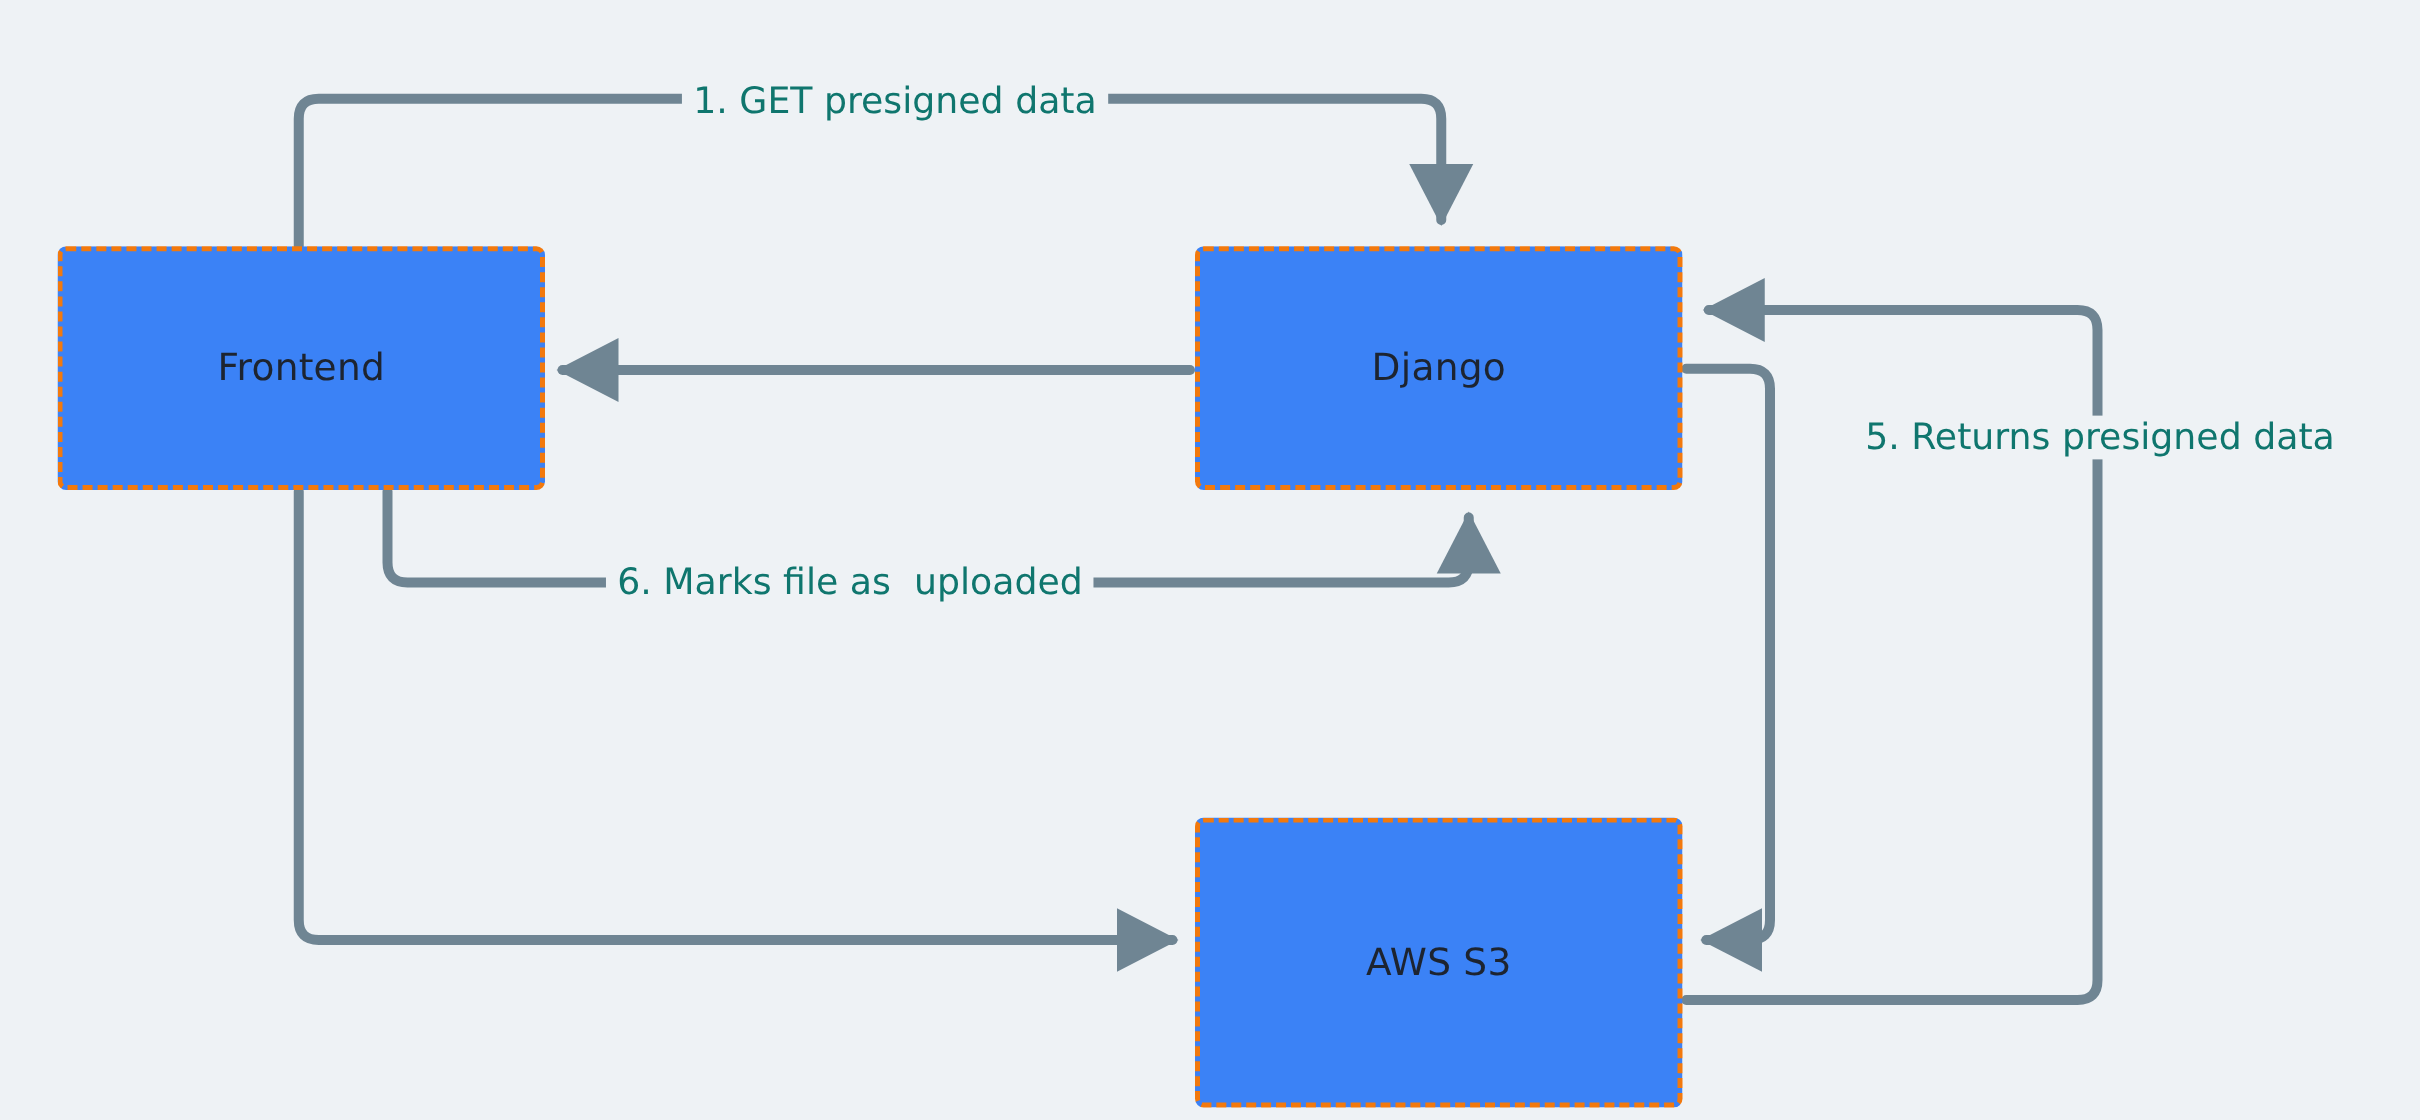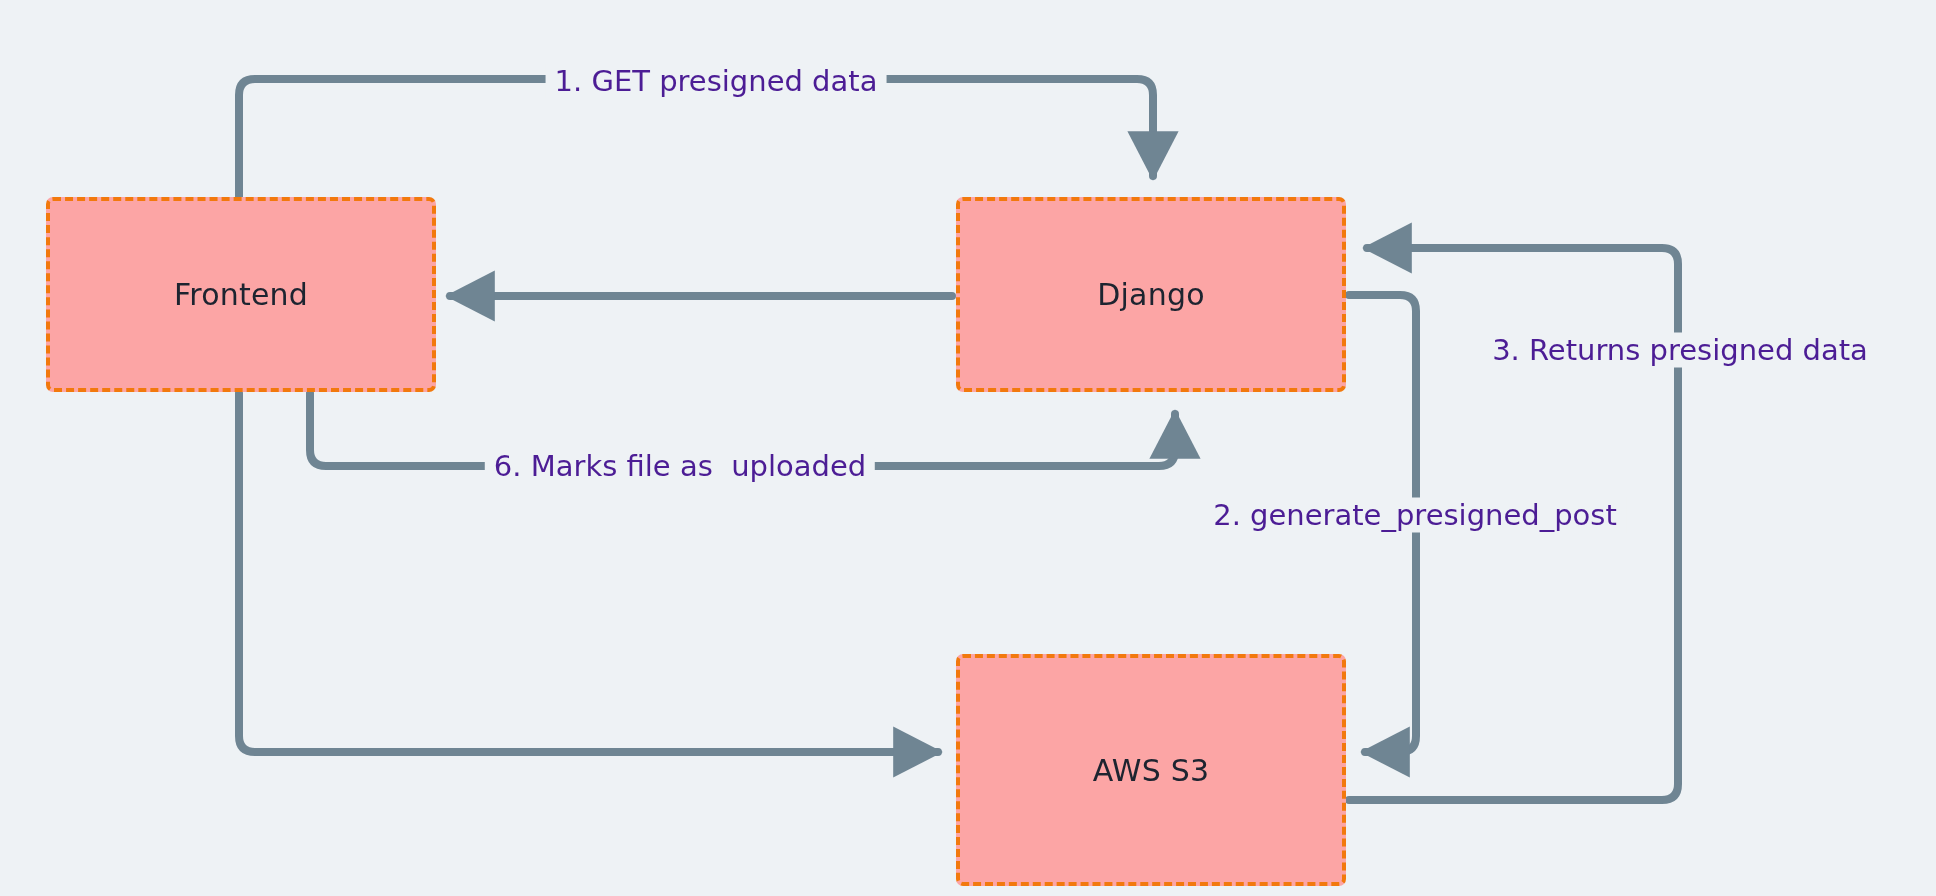--- a/index.html
+++ b/index.html
@@ -22,42 +22,42 @@
   }
   svg.edges {
     position: absolute;
     inset: 0;
     width: 1936px;
     height: 896px;
   }
   .node {
     position: absolute;
     box-sizing: border-box;
-    background: #fca5a5;
+    background: #3b82f6;
     border: 4px dashed #f2790d;
     border-radius: 7px;
     display: flex;
     align-items: center;
     justify-content: center;
   }
   .node-label {
     font-size: 30px;
     color: #1d2430;
     font-family: "DejaVu Sans", "Liberation Sans", sans-serif;
     letter-spacing: .2px;
     white-space: pre;
   }
   #node-frontend { left: 46px;  top: 197px; width: 390px; height: 195px; }
   #node-django   { left: 956px; top: 197px; width: 390px; height: 195px; }
   #node-s3       { left: 956px; top: 654px; width: 390px; height: 232px; }
 
   .edge-label {
     position: absolute;
     font-size: 29px;
-    color: #4c1d95;
+    color: #0f766e;
     font-family: "DejaVu Sans", "Liberation Sans", sans-serif;
     background: #eef2f5;
     white-space: pre;
     line-height: 1;
     padding: 3px 9px;
     transform: translate(-50%, -50%);
   }
   #label-1 { left: 716px;  top: 81px;  }
   #label-4 { left: 716px;  top: 297px; }
   #label-6 { left: 680px;  top: 466px; }
@@ -108,17 +108,16 @@
 
   <div class="node" id="node-django">
     <span class="node-label">Django</span>
   </div>
 
   <div class="node" id="node-s3">
     <span class="node-label">AWS S3</span>
   </div>
 
   <div class="edge-label" id="label-1">1. GET presigned data</div>
-  <div class="edge-label" id="label-2">2. generate_presigned_post</div>
-  <div class="edge-label" id="label-3">3. Returns presigned data</div>
+  <div class="edge-label" id="label-3">5. Returns presigned data</div>
   <div class="edge-label" id="label-6">6. Marks file as  uploaded</div>
 
 </div>
 
 </body></html>

